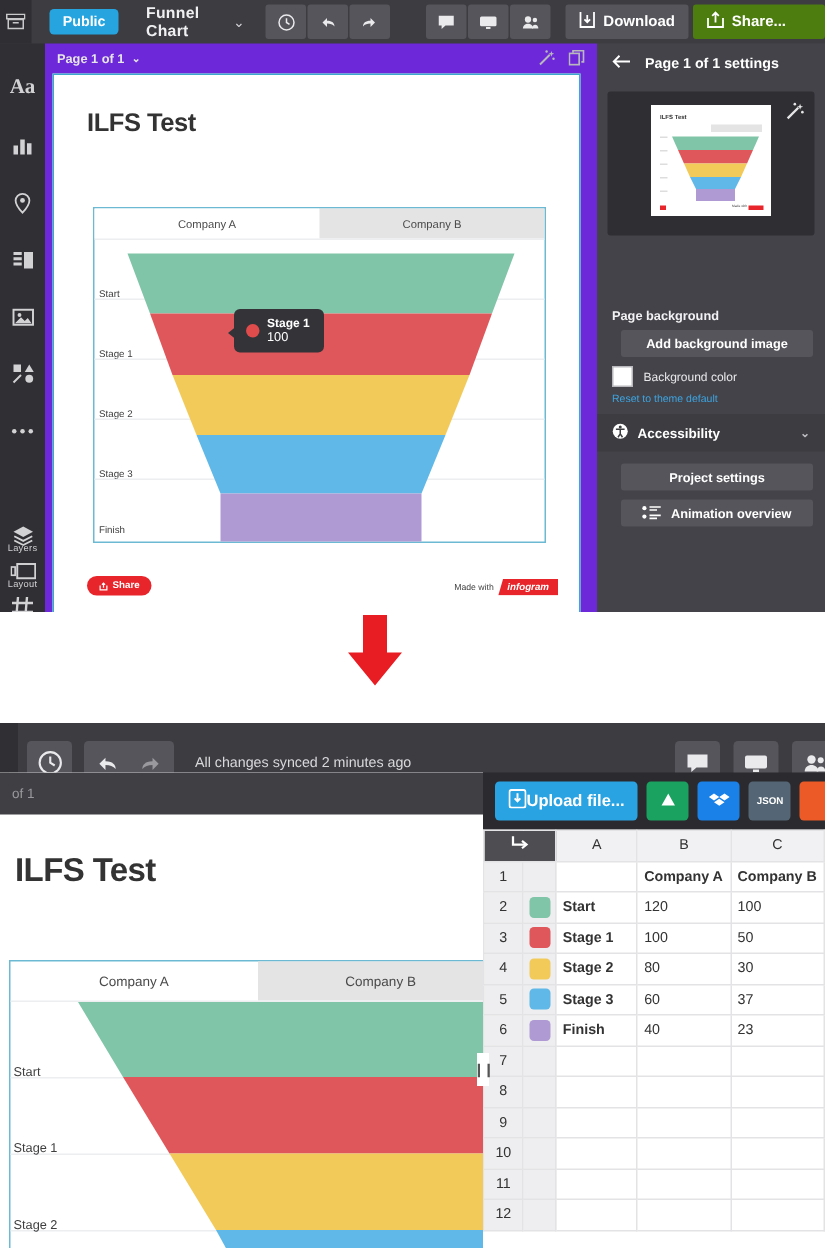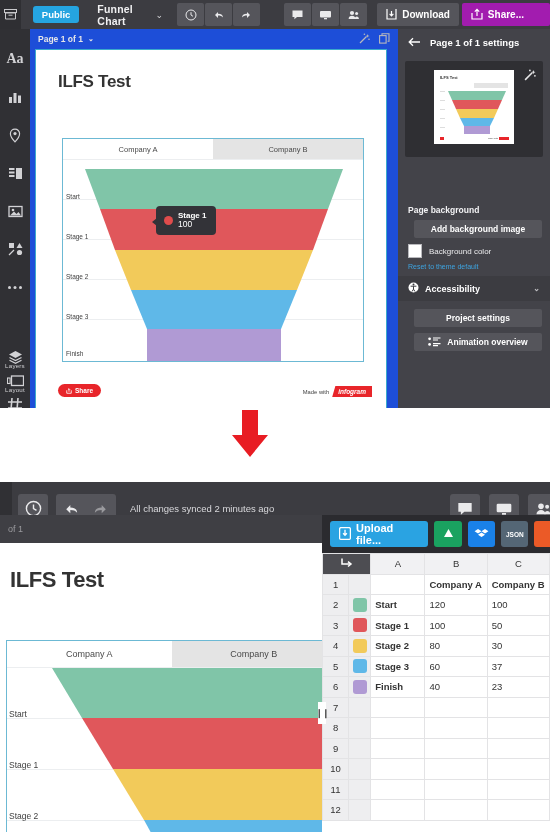--- a/index.html
+++ b/index.html
@@ -39,38 +39,38 @@
     display: flex; align-items: center; justify-content: center;
     color: #eaeaec;
   }
   .tb-btn.sq { width: 27px; height: 23px; }
   .tb-sep { width: 14px; }
   .tb-wide {
     height: 23px; background: #55555b; border-radius: 2px; color: #fff;
     display: flex; align-items: center; gap: 5px; padding: 0 9px;
     font-size: 10px; font-weight: bold;
   }
-  .tb-wide.blue { background: #a21caf; }
+  .tb-wide.blue { background: #4d7c0f; }
   .tb-spacer { flex: 1; }
 
   
   .rail {
     position: absolute; left: 0; top: 29px; width: 30px; height: 391px;
     background: #303034; display: flex; flex-direction: column; align-items: center;
     padding-top: 14px;
   }
   .rail-item {
     width: 30px; height: 32px; display: flex; align-items: center;
     justify-content: center; color: #d2d2d5; margin-bottom: 6px;
   }
   .rail-lbl { color: #d0d0d3; font-size: 6.2px; text-align: center; margin-top: -4px; margin-bottom: 3px; letter-spacing: .2px; }
   .rail-grow { flex: 1; }
 
   
-  .canvas-wrap { position: absolute; left: 30px; top: 29px; width: 368px; height: 391px; background: #1d4ed8; }
+  .canvas-wrap { position: absolute; left: 30px; top: 29px; width: 368px; height: 391px; background: #6d28d9; }
   .page-bar { height: 20px; display: flex; align-items: center; padding: 0 8px; color: #e6e6e8; font-size: 8.5px; font-weight: bold; }
   .page-bar .pb-right { margin-left: auto; display: flex; gap: 9px; color: #b9b9bd; }
   .slide {
     position: absolute; left: 5px; top: 20px; width: 352px; height: 363px;
     background: #fff; border: 1px solid #3aa9cc;
   }
   .slide-title { font-size: 17px; font-weight: bold; color: #333; margin: 22px 0 0 22px; letter-spacing: -.3px; }
 
   .chartbox { position: absolute; left: 26px; top: 88px; width: 302px; height: 224px; border: 1px solid #6cb9d4; background: #fff; }
   .tabs { display: flex; height: 20px; }
@@ -148,21 +148,21 @@
   .b-title { font-size: 22px; font-weight: bold; color: #333; margin: 24px 0 0 10px; letter-spacing: -.4px; }
   .b-chartbox { position: absolute; left: 6px; top: 125px; width: 330px; height: 200px; border: 1px solid #6cb9d4; border-right: none; background: #fff; }
   .b-tabs { display: flex; height: 26px; }
   .b-tab { flex: 1; display: flex; align-items: center; justify-content: center; font-size: 9px; color: #4a4a4a; }
   .b-tab.inactive { background: #e4e4e4; }
   .b-ylab { position: absolute; left: 2px; font-size: 8.5px; color: #3e3e3e; }
 
   
   .sheet { position: absolute; left: 322px; top: 53px; width: 228px; height: 317px; background: #2b2b2f; }
   .sheet-top { height: 38px; display: flex; align-items: center; gap: 6px; padding: 0 8px; }
-  .up-btn { background: #2aa3e2; color: #fff; font-size: 11px; font-weight: bold; height: 26px; border-radius: 3px; display: flex; align-items: center; gap: 5px; padding: 0 9px; }
+  .up-btn { background: #2aa3e2; color: #fff; font-size: 11px; font-weight: bold; height: 26px; border-radius: 3px; display: flex; align-items: center; gap: 0; padding: 0 9px; }
   .src-btn { width: 28px; height: 26px; border-radius: 3px; display: flex; align-items: center; justify-content: center; color: #fff; font-size: 6.5px; font-weight: bold; }
   .grid-wrap { position: absolute; left: 0; top: 38px; right: 0; bottom: 0; background: #fff; overflow: hidden; }
   table.grid { border-collapse: collapse; width: 100%; table-layout: fixed; }
   table.grid th, table.grid td { border: 1px solid #e3e3e5; height: 20.5px; padding: 0 4px; font-size: 9.5px; color: #333; }
   .col-h { width: 26px; }
   .col-c { width: 22px; }
   .hdr-cell { background: #f1f1f3; text-align: center; font-size: 9.5px; color: #555; font-weight: normal; }
   .corner-cell { background: #4d4d52; color: #fff; text-align: center; }
   .rownum { background: #eeeef0; text-align: center; color: #555; font-size: 9.5px; }
   .colorcell { background: #eeeef0; padding: 0; }

